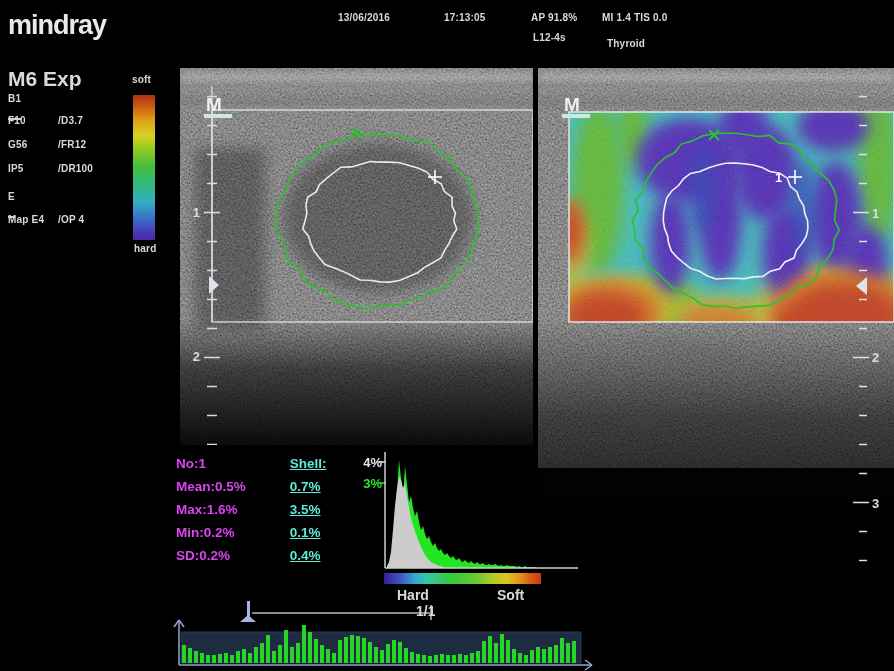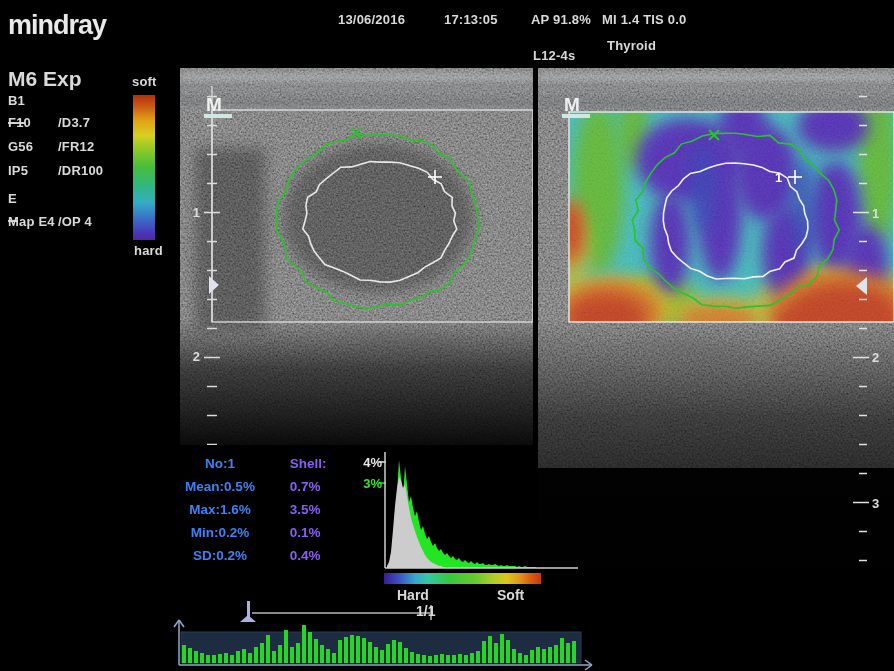--- a/index.html
+++ b/index.html
@@ -1,50 +1,50 @@
 <!DOCTYPE html>
 <html><head>
 <meta charset="utf-8">
 <style>
   html,body{margin:0;padding:0;background:#000;}
   #screen{position:relative;width:894px;height:671px;background:#000;overflow:hidden;
           font-family:"Liberation Sans",sans-serif;font-weight:bold;color:#d9d9d9;}
   .abs{position:absolute;white-space:nowrap;}
-  .t13{font-size:13px;letter-spacing:0.2px;}
+  .t13{font-size:10px;letter-spacing:0.2px;}
   .t14{font-size:14px;}
   .logo{font-size:27px;letter-spacing:-1px;color:#e9e9e9;}
   .uline{border-bottom:2px solid #cfcfcf;padding-bottom:14px;}
-  .green{color:#8b5cf6;}
+  .green{color:#5eead4;text-decoration:underline;}
   #colorbar{position:absolute;left:133px;top:95px;width:22px;height:145px;
     background:linear-gradient(180deg,#b03010 0%,#cc5c14 8%,#e0a416 18%,#d8d020 28%,
       #8cc828 38%,#46be3c 50%,#30b87e 62%,#34aec2 74%,#3a6ac8 86%,#4b32b4 96%,#4f28a8 100%);}
   #histGrad{position:absolute;left:384px;top:573px;width:157px;height:11px;
     background:linear-gradient(90deg,#381c96 0%,#3c55c4 10%,#38a8cc 20%,#34c8a4 28%,
       #38c83e 42%,#64ca30 58%,#b4cc26 70%,#dcc61e 78%,#e0981a 86%,#da5f14 93%,#c83810 100%);}
   .mrow{position:absolute;height:23px;line-height:23px;font-size:13.5px;}
-  .mlabel{display:inline-block;width:88px;text-align:center;color:#3b82f6;}
+  .mlabel{display:inline-block;width:88px;text-align:left;color:#d946ef;}
   .mval{display:inline-block;margin-left:22px;}
   #slider-track{position:absolute;left:252px;top:612px;width:180px;height:2px;background:#8a8a8a;}
   #slider-end{position:absolute;left:430px;top:605px;width:2px;height:15px;background:#8a8a8a;}
   #slider-stem{position:absolute;left:247px;top:601px;width:3px;height:16px;background:#a9b2e0;}
   #slider-base{position:absolute;left:240px;top:615px;width:0;height:0;
     border-left:8px solid transparent;border-right:8px solid transparent;border-bottom:7px solid #a9b2e0;}
   svg text{font-family:"Liberation Sans",sans-serif;font-weight:bold;}
 </style>
 </head>
 <body>
 
 <div id="screen">
 
   <div class="abs logo" style="left:8px;top:10px;">mindray</div>
   <div class="abs t13" style="left:338px;top:12px;">13/06/2016</div>
   <div class="abs t13" style="left:444px;top:12px;">17:13:05</div>
   <div class="abs t13" style="left:531px;top:12px;text-align:right;">AP 91.8%</div>
   <div class="abs t13" style="left:602px;top:12px;">MI 1.4 TIS 0.0</div>
-  <div class="abs t13" style="left:533px;top:48px;text-align:center;">L12-4s</div>
+  <div class="abs t13" style="left:533px;top:32px;text-align:center;">L12-4s</div>
   <div class="abs t13" style="left:607px;top:38px;">Thyroid</div>
 
   <div class="abs" style="left:8px;top:67px;font-size:21px;">M6 Exp</div>
   <div class="abs t13" style="left:8px;top:93px;"><span class="uline">B1</span></div>
   <div class="abs t13" style="left:8px;top:115px;">F10</div>
   <div class="abs t13" style="left:58px;top:115px;">/D3.7</div>
   <div class="abs t13" style="left:8px;top:139px;">G56</div>
   <div class="abs t13" style="left:58px;top:139px;">/FR12</div>
   <div class="abs t13" style="left:8px;top:163px;">IP5</div>
   <div class="abs t13" style="left:58px;top:163px;">/DR100</div>

